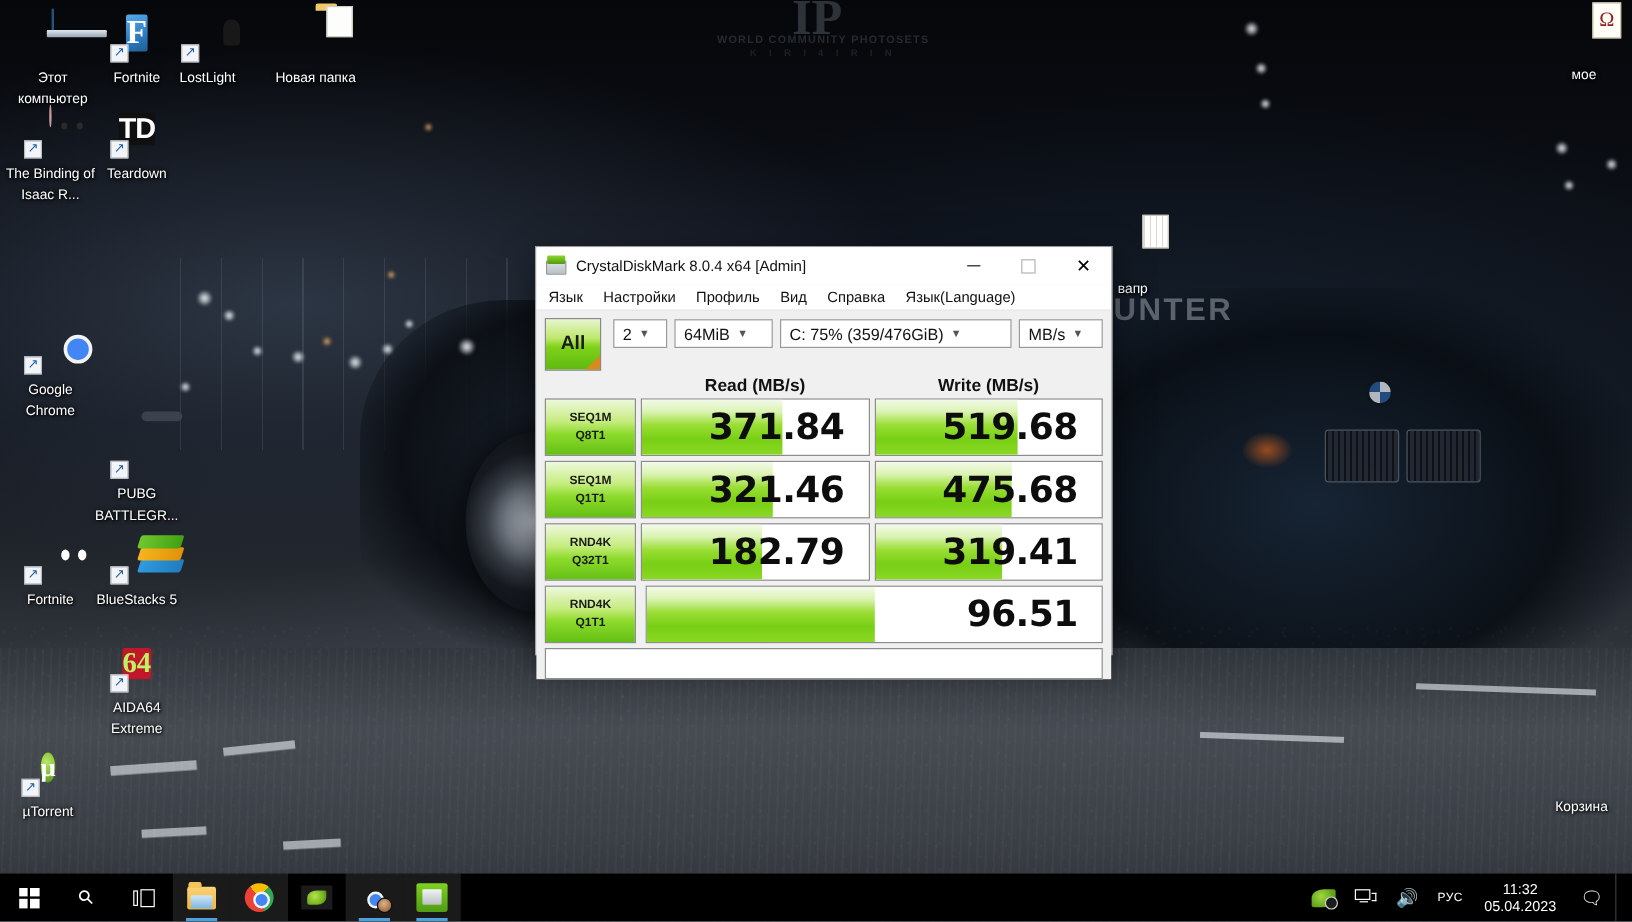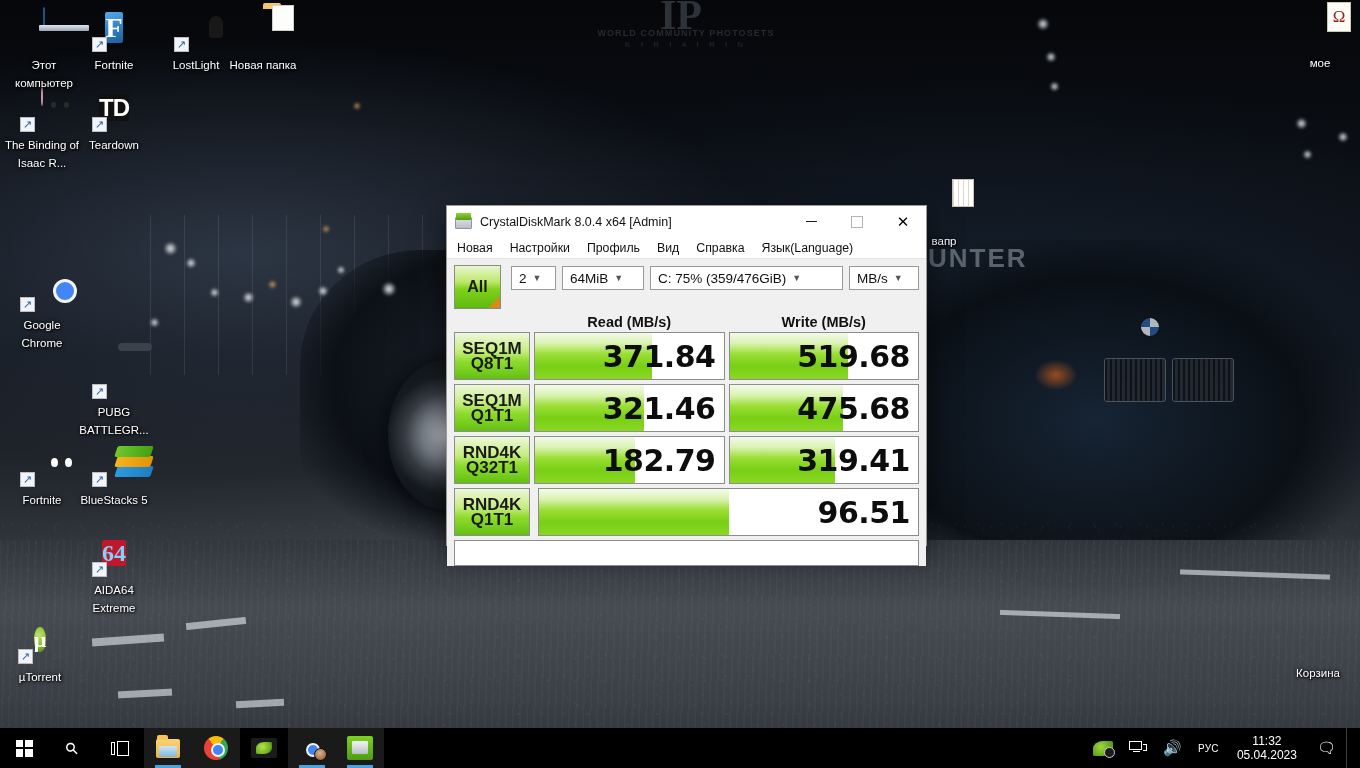--- a/index.html
+++ b/index.html
@@ -237,21 +237,21 @@
   }
   .ic-bs5 .s1, .ic-bs5 .s2, .ic-bs5 .s3 {
     position: absolute; left: 2px; width: 36px; height: 11px; border-radius: 2px;
     transform: skewX(-18deg);
   }
   .ic-bs5 .s1 { top: 23px; background: linear-gradient(90deg,#2f9be0,#1f7cbf); }
   .ic-bs5 .s2 { top: 13px; background: linear-gradient(90deg,#f6b51e,#e09208); }
   .ic-bs5 .s3 { top: 3px;  background: linear-gradient(90deg,#6ec82e,#43a013); }
   .ic-aida {
     width: 40px; height: 40px; margin-top: 2px; background: #c0182a;
-    color: #7dd3fc; font-weight: bold; font-size: 24px; line-height: 40px;
+    color: #bef264; font-weight: bold; font-size: 24px; line-height: 40px;
     font-family: "Liberation Serif", serif; border-radius: 2px;
   }
   .ic-utorrent {
     width: 40px; height: 40px; margin-top: 2px; border-radius: 50%;
     background: radial-gradient(circle at 38% 32%, #bbe46a 0%, #7fbf2e 55%, #५a9018 100%);
     background: radial-gradient(circle at 38% 32%, #bbe46a 0%, #7fbf2e 55%, #5a9018 100%);
     color: #fff; font-weight: bold; font-size: 22px; line-height: 40px;
     font-family: "Liberation Serif", serif;
   }
   .ic-moefolder {
@@ -369,35 +369,35 @@
   .hdr-cell {
     flex: 1; text-align: center; font-weight: bold; font-size: 14.5px; color: #111;
   }
   .hdr-gap { width: 4px; }
 
   .resrow { display: flex; margin-bottom: 4px; height: 48px; }
   .rowlabel {
     width: 76px; border: 1px solid #8d8d8d;
     background: linear-gradient(180deg, #eef8dd 0%, #c5ec7d 40%, #8ddb2c 62%, #64c014 100%);
     display: flex; flex-direction: column; align-items: center; justify-content: center;
-    font-size: 17px; font-weight: bold; color: #1b1b1b; line-height: 15px;
+    font-size: 10px; font-weight: bold; color: #1b1b1b; line-height: 15px;
   }
   .resgap { width: 4px; }
   .bar {
     flex: 1; border: 1px solid #8d8d8d; background: #fff;
     position: relative; overflow: hidden; display: flex;
     align-items: center; justify-content: flex-end;
   }
   .bar .fill {
     position: absolute; left: 0; top: 0; bottom: 0;
     background: linear-gradient(180deg, #f3faea 0%, #dbf3b3 22%, #9ade35 46%, #78cf14 72%, #8ad824 100%);
   }
   .bar .num {
     position: relative; z-index: 2; font-size: 30px; font-weight: bold;
-    color: #0d0d0d; padding-right: 8px; letter-spacing: -0.5px;
+    color: #0d0d0d; padding-right: 20px; letter-spacing: -0.5px;
     font-family: "DejaVu Sans", sans-serif;
   }
   .statusbar {
     height: 26px; border: 1px solid #8d8d8d; background: #fff; margin-top: 2px;
   }
 
   
   #taskbar {
     position: absolute; left: 0; bottom: 0; width: 1360px; height: 40px;
     background: #000000; display: flex; align-items: center;
@@ -550,21 +550,21 @@
   <div class="dicon" style="left:6px;top:8px">
     <span class="glyph"><span class="ic-pc"></span></span>
     <span class="lbl">Этот компьютер</span>
   </div>
 
   <div class="dicon" style="left:76px;top:8px">
     <span class="glyph"><span class="ic-fortnite">F</span><span class="shortcut-arrow"></span></span>
     <span class="lbl">Fortnite</span>
   </div>
 
-  <div class="dicon" style="left:158px;top:8px">
+  <div class="dicon" style="left:135px;top:8px">
     <span class="glyph"><span class="ic-lost"></span><span class="shortcut-arrow"></span></span>
     <span class="lbl">LostLight</span>
   </div>
 
   <div class="dicon" style="left:4px;top:88px">
     <span class="glyph"><span class="ic-isaac"></span><span class="shortcut-arrow"></span></span>
     <span class="lbl">The Binding of Isaac R...</span>
   </div>
 
   <div class="dicon" style="left:225px;top:8px">
@@ -633,21 +633,21 @@
       </span>
       <span class="tb-title">CrystalDiskMark 8.0.4 x64 [Admin]</span>
       <span class="tb-buttons">
         <span class="tb-btn min"></span>
         <span class="tb-btn max"></span>
         <span class="tb-btn close">✕</span>
       </span>
     </div>
 
     <div class="menubar">
-      <span>Новая</span>
+      <span>Язык</span>
       <span>Настройки</span>
       <span>Профиль</span>
       <span>Вид</span>
       <span>Справка</span>
       <span>Язык(Language)</span>
     </div>
 
     <div class="cdm-body">
 
       <div class="toprow">

